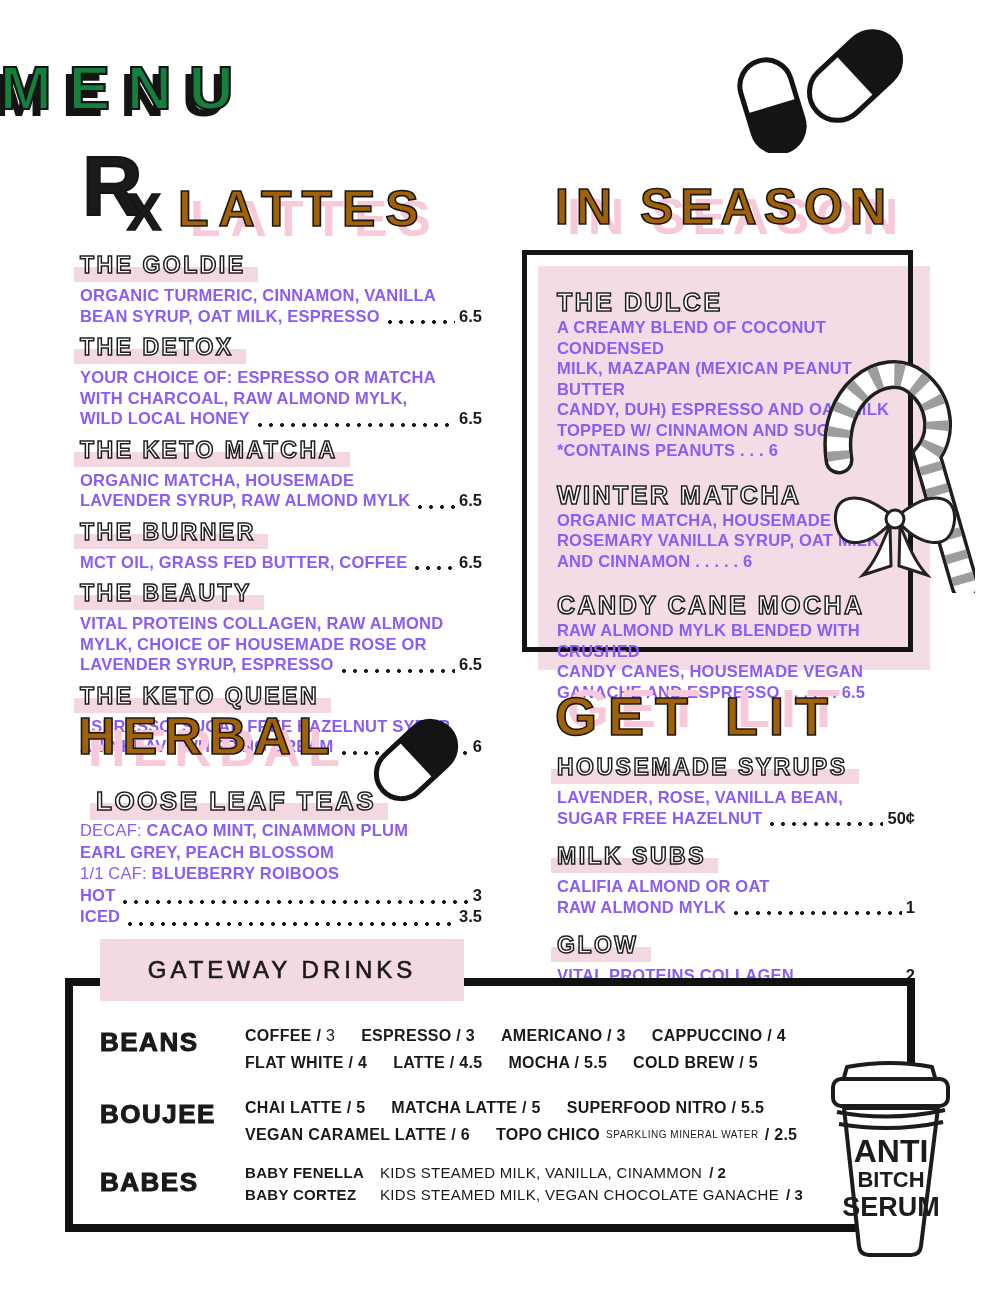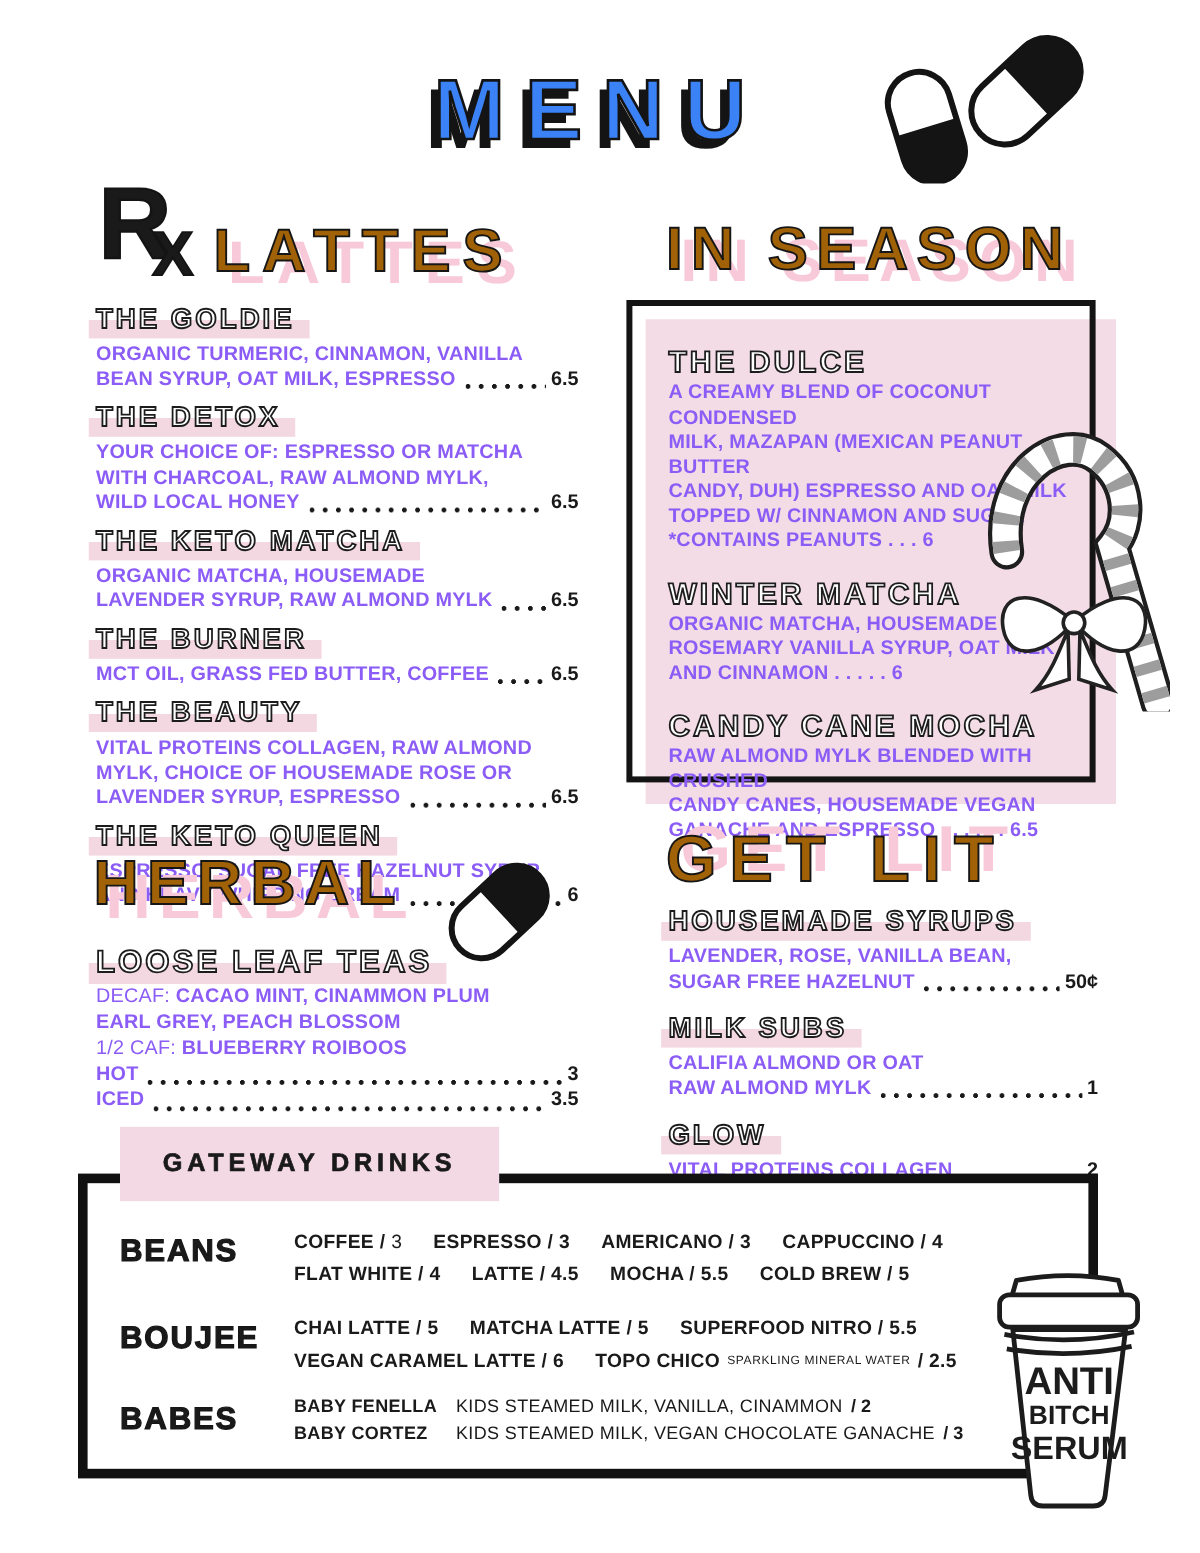--- a/index.html
+++ b/index.html
@@ -22,22 +22,22 @@
   .price-row { display:flex; align-items:baseline; }
   .leader { flex:1; height:4px; margin:0 4px 2px 8px; align-self:flex-end;
             background-image:radial-gradient(circle at 2px 2px, #1a1a1a 1.8px, rgba(0,0,0,0) 2.2px);
             background-size:11px 4px; background-repeat:repeat-x; }
   .price { font-weight:700; font-size:16.5px; white-space:nowrap; }
 
   .item { margin-bottom:6px; }
   .item-name { font-size:23px; margin-bottom:3px;text-align:center; }
 
   
-  #menu-title { left:0; top:52px; width:1000px; text-align:center; font-size:71px; font-weight:700;
-                letter-spacing:17px; color:#3b82f6; -webkit-text-stroke:2.2px #141414;
+  #menu-title { left:0; top:52px; width:1000px; text-align:left; font-size:62px; font-weight:700;
+                letter-spacing:17px; color:#15803d; -webkit-text-stroke:2.2px #141414;
                 text-shadow:-7px 7px 0 #141414; }
 
   
   #rx { left:82px; top:146px; display:flex; align-items:flex-start; }
   #rx .rx-r { font-size:84px; line-height:80px; font-weight:700; -webkit-text-stroke:2px #141414; }
   #rx .rx-x { font-size:52px; line-height:52px; font-weight:700; -webkit-text-stroke:1.5px #141414;
               margin-left:-16px; margin-top:40px; }
 
   #lattes-title  { left:178px; top:180px; font-size:50px; letter-spacing:10px; text-shadow:12px 10px 0 #f8c9d9; }
   #inseason-title{ left:555px; top:178px; font-size:50px; letter-spacing:7px;  text-shadow:12px 10px 0 #f8c9d9; }
@@ -54,29 +54,29 @@
   #season-content .item-name { font-size:25px; margin-bottom:6px; }
 
   #candy-cane { left:795px; top:328px; z-index:6; }
 
   #getlit-items { left:557px; top:752px; width:358px; }
   #getlit-items .item { margin-bottom:13px; }
 
   #herbal-pill { left:366px; top:710px; }
   #pills { left:730px; top:18px; }
 
-  #teas-sub  { left:80px; top:784px; font-size:26px; }
+  #teas-sub  { left:96px; top:784px; font-size:26px; }
   #teas-body { left:80px; top:820px; width:402px; }
   #teas-body .desc { line-height:21.5px; }
 
   
   #gw-border { left:65px; top:978px; width:850px; height:254px; border:8px solid #111111; z-index:1; }
-  #gw-label  { left:100px; top:939px; width:316px; height:62px; background:#f3d9e3; z-index:2;
+  #gw-label  { left:100px; top:939px; width:364px; height:62px; background:#f3d9e3; z-index:2;
                display:flex; align-items:center; justify-content:center;
-               font-size:21px; font-weight:700; letter-spacing:4px; color:#1a1a1a;
+               font-size:24px; font-weight:400; letter-spacing:4px; color:#1a1a1a;
                -webkit-text-stroke:0.6px #1a1a1a; }
   #gw-rows { left:100px; top:1022px; width:790px; z-index:3; }
   .gw-row { display:grid; grid-template-columns:145px 1fr; align-items:start; }
   .gw-row-label { font-size:26px; font-weight:700; letter-spacing:1.5px; -webkit-text-stroke:1px #161616;
                   padding-top:5px; }
   .gw-line { display:flex; gap:26px; font-size:16px; font-weight:700; line-height:27px;
              letter-spacing:0.3px; white-space:nowrap; }
   .gw-gap1 { margin-bottom:18px; }
   .gw-gap2 { margin-bottom:14px; }
   .gw-small { font-size:10px; font-weight:400; letter-spacing:0.5px; align-self:baseline; margin:0 2px; }
@@ -231,21 +231,21 @@
       <span class="abs outline-h hbar" id="teas-sub">LOOSE LEAF TEAS</span>
     </div>
 
   <div class="abs" id="teas-body">
     <div class="desc">
       <span class="light">DECAF:</span>
       <span>CACAO MINT, CINAMMON PLUM</span>
     </div>
     <div class="desc">EARL GREY, PEACH BLOSSOM</div>
     <div class="desc">
-      <span class="light">1/2 CAF:</span>
+      <span class="light">1/1 CAF:</span>
       <span>BLUEBERRY ROIBOOS</span>
     </div>
     <div class="price-row">
       <span class="desc">HOT</span>
       <span class="leader"></span>
       <span class="price">3</span>
     </div>
     <div class="price-row">
       <span class="desc">ICED</span>
       <span class="leader"></span>

